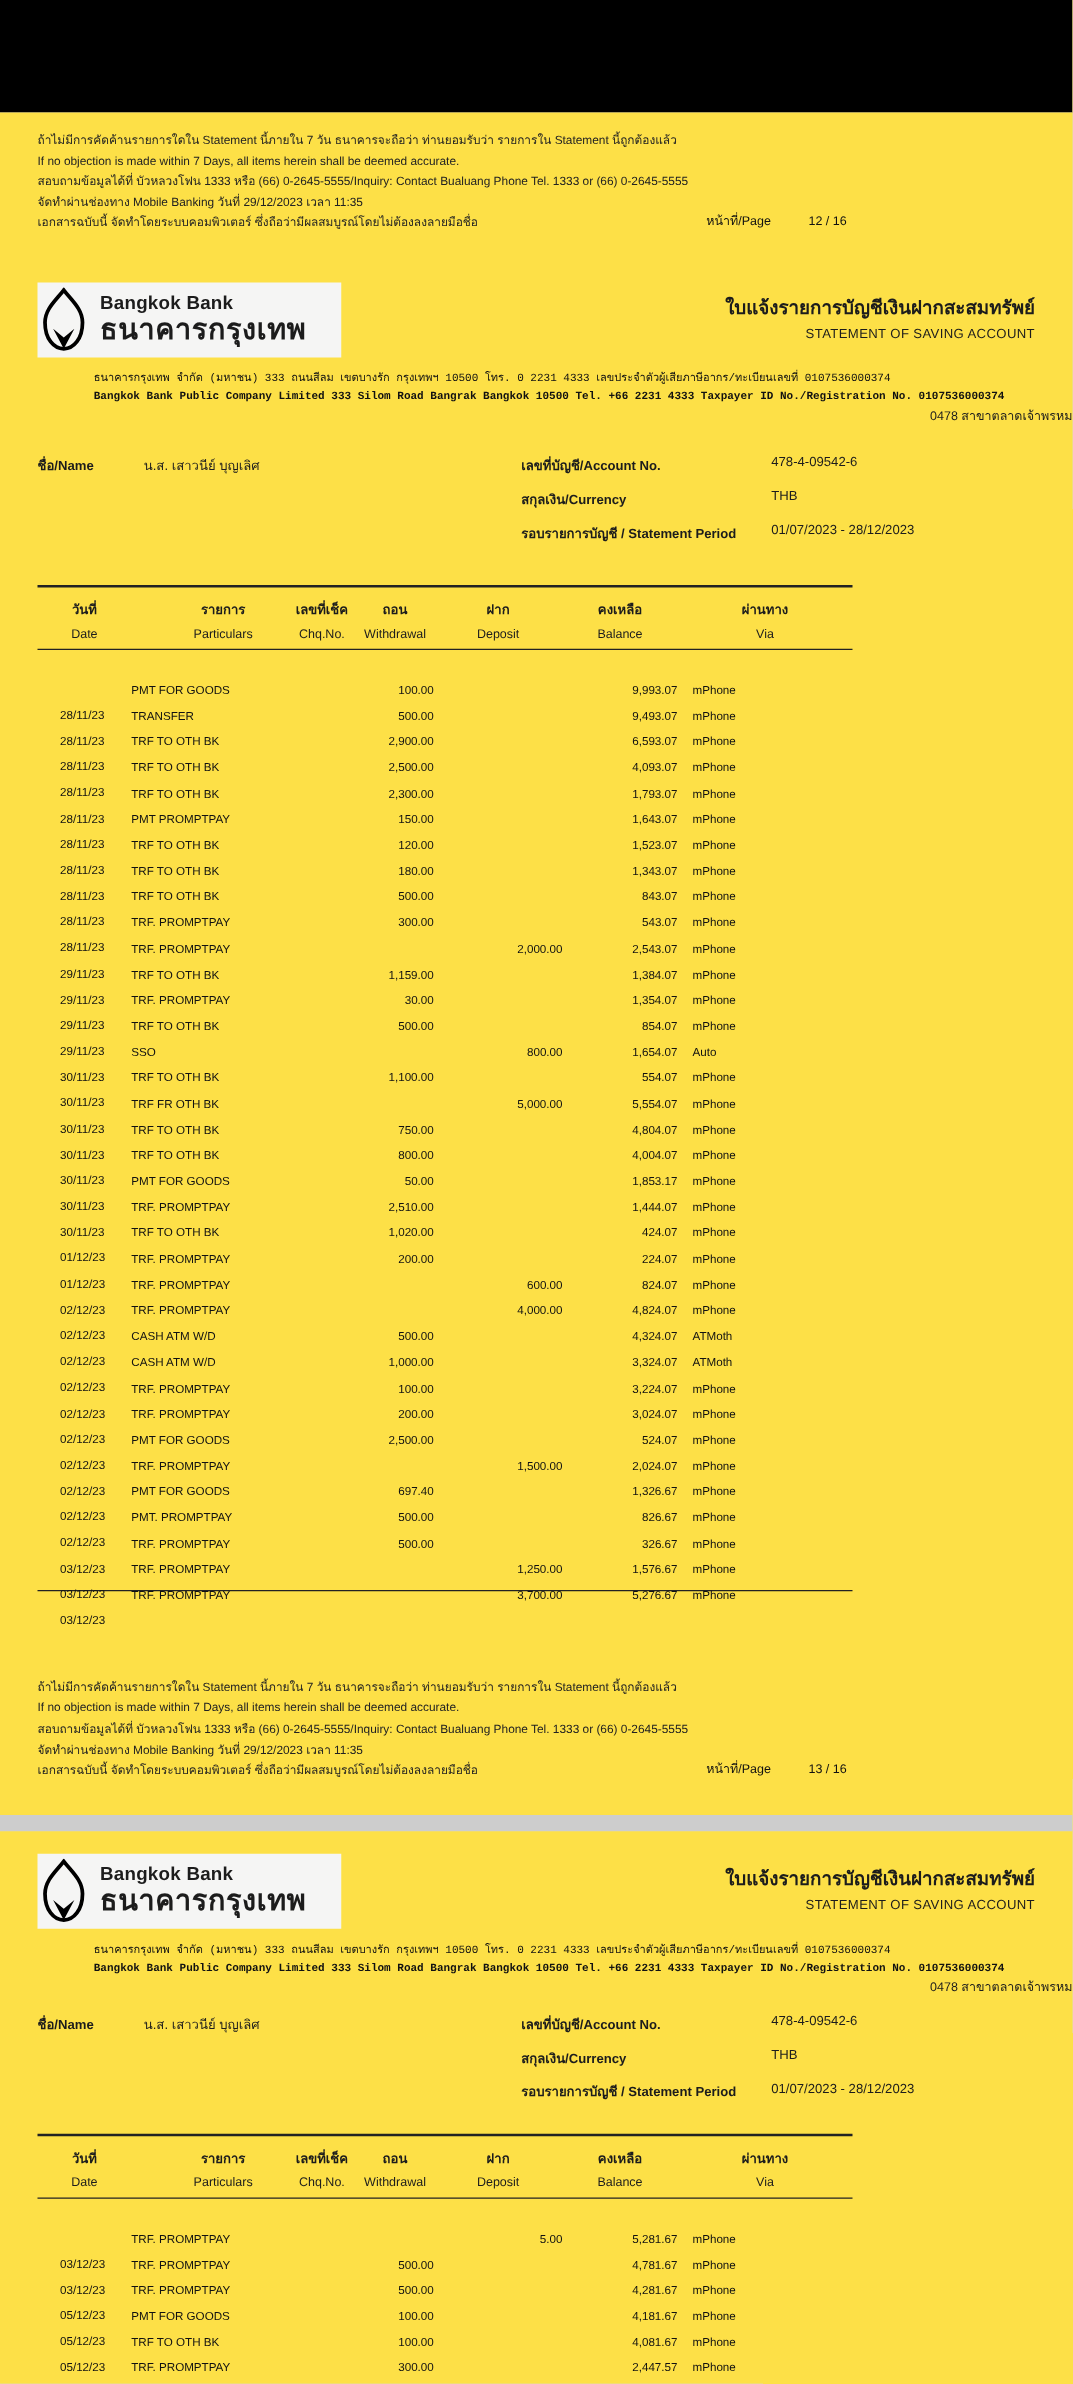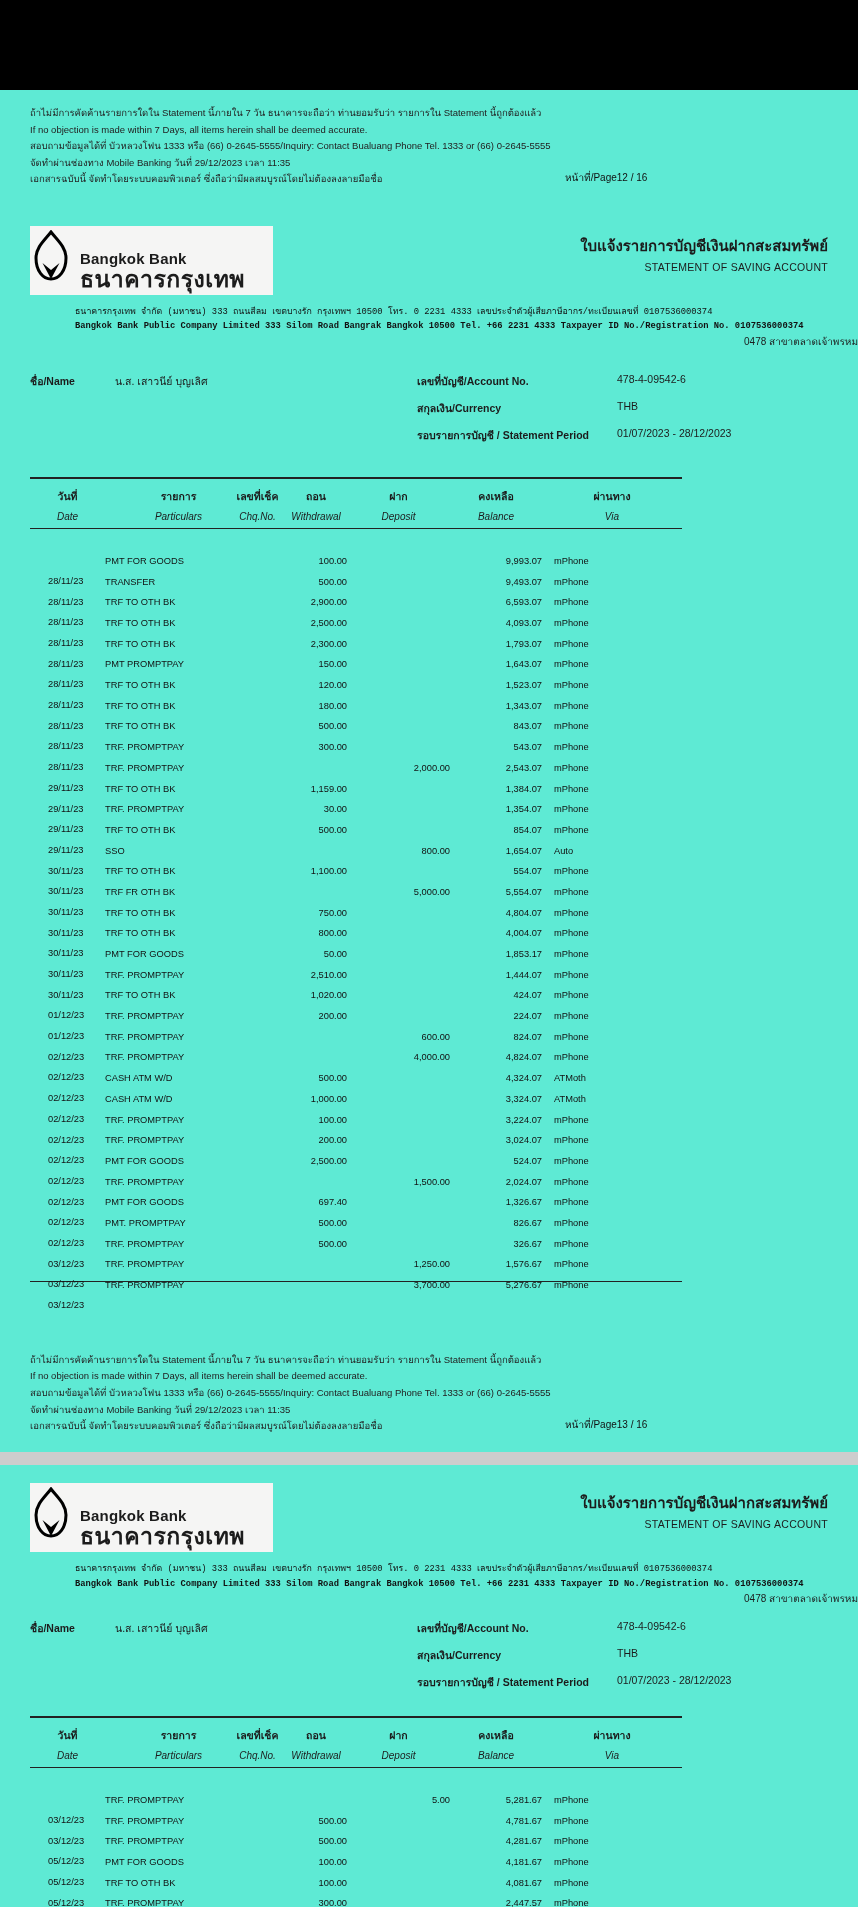--- a/index.html
+++ b/index.html
@@ -5,35 +5,35 @@
   * { box-sizing: border-box; }
   html,body { margin:0; padding:0; }
   body {
     width:858px; height:1907px;
     background:#d9d9d9;
     font-family:"Liberation Sans", sans-serif;
     color:#1c1c1c;
     overflow:hidden;
   }
   .topbar { width:858px; height:90px; background:#000; }
-  .sheet { width:858px; background:#5eead4; position:relative; overflow:hidden; }
+  .sheet { width:858px; background:#fde047; position:relative; overflow:hidden; }
   .sheet1 { height:1362px; }
   .band { width:858px; height:13px; background:#cdcdcd; }
   .sheet2 { height:442px; }
 
   .disclaimer { margin:15px 30px 0 30px; font-size:9.5px; line-height:16.6px; color:#222; position:relative; }
   .disclaimer .dline { white-space:nowrap; }
-  .pageref { position:absolute; left:535px; bottom:1px; display:flex; font-size:10px; color:#111; }
+  .pageref { position:absolute; left:535px; bottom:1px; display:flex; gap:30px; font-size:10px; color:#111; }
   .disclaimer2 { margin-top:70px; }
 
   .bank-header { display:flex; justify-content:space-between; align-items:flex-start; margin:38px 30px 0 30px; }
   .sheet2 .bank-header { margin-top:18px; }
   .logo-box { display:flex; align-items:flex-start; gap:10px; background:#f5f5f4; padding:4px 28px 4px 2px; }
   .lotus { width:38px; height:52px; }
-  .bank-en { font-size:15px; font-weight:bold; letter-spacing:0.2px; margin-top:20px; }
+  .bank-en { font-size:15px; font-weight:bold; letter-spacing:0.2px; margin-top:4px; }
   .bank-th { font-size:23px; font-weight:bold; line-height:24px; letter-spacing:0.5px; }
   .doc-title { text-align:right; margin-top:8px; }
   .title-th { font-size:15px; font-weight:bold; }
   .title-en { font-size:10.5px; letter-spacing:0.3px; margin-top:3px; }
 
   .address { margin:10px 30px 0 75px; font-size:8.8px; line-height:14.5px; color:#111;font-family:Liberation Mono, monospace; }
   .address .addr-en { font-weight:bold; }
   .branch { margin:0 0 0 75px; font-size:10px;text-align:right; }
 
   .account-block { position:relative; height:88px; margin-top:24px; font-size:10.5px; }
@@ -43,21 +43,21 @@
   .acc-l1 { position:absolute; left:417px; top:0; font-weight:bold; }
   .acc-v1 { position:absolute; left:617px; top:0; }
   .acc-l2 { position:absolute; left:417px; top:27px; font-weight:bold; }
   .acc-v2 { position:absolute; left:617px; top:27px; }
   .acc-l3 { position:absolute; left:417px; top:54px; font-weight:bold; }
   .acc-v3 { position:absolute; left:617px; top:54px; }
 
   .txn-table { margin:16px 30px 0 30px; width:652px; border-top:2px solid #222; }
   .grid { display:grid; grid-template-columns:75px 125px 55px 62px 103px 92px 140px; }
   .head-th { font-size:10.5px; font-weight:bold; height:26px; align-items:end; padding-top:6px; }
-  .head-en { font-size:10px; height:24px; align-items:center; border-bottom:1.5px solid #222;font-style:italic; }
+  .head-en { font-size:10px; height:24px; align-items:center; border-bottom:1.5px solid #222; }
   .h-date, .h-chq, .h-withdrawal, .h-deposit, .h-balance, .h-via { text-align:center; }
   .h-particulars { text-align:center; padding-left:22px; }
   .rows { padding-top:7px; }
   .rows-close { border-bottom:1.5px solid #222; }
   .txn-row { display:grid; grid-template-columns:75px 125px 55px 62px 103px 92px 140px; height:20.7px; align-items:center; font-size:9.3px; color:#111; }
   .c-date { padding-left:18px;margin-top:40px; }
   .c-chq { text-align:center; }
   .c-withdrawal, .c-deposit, .c-balance { text-align:right; }
   .c-via { padding-left:12px; }
 </style>

